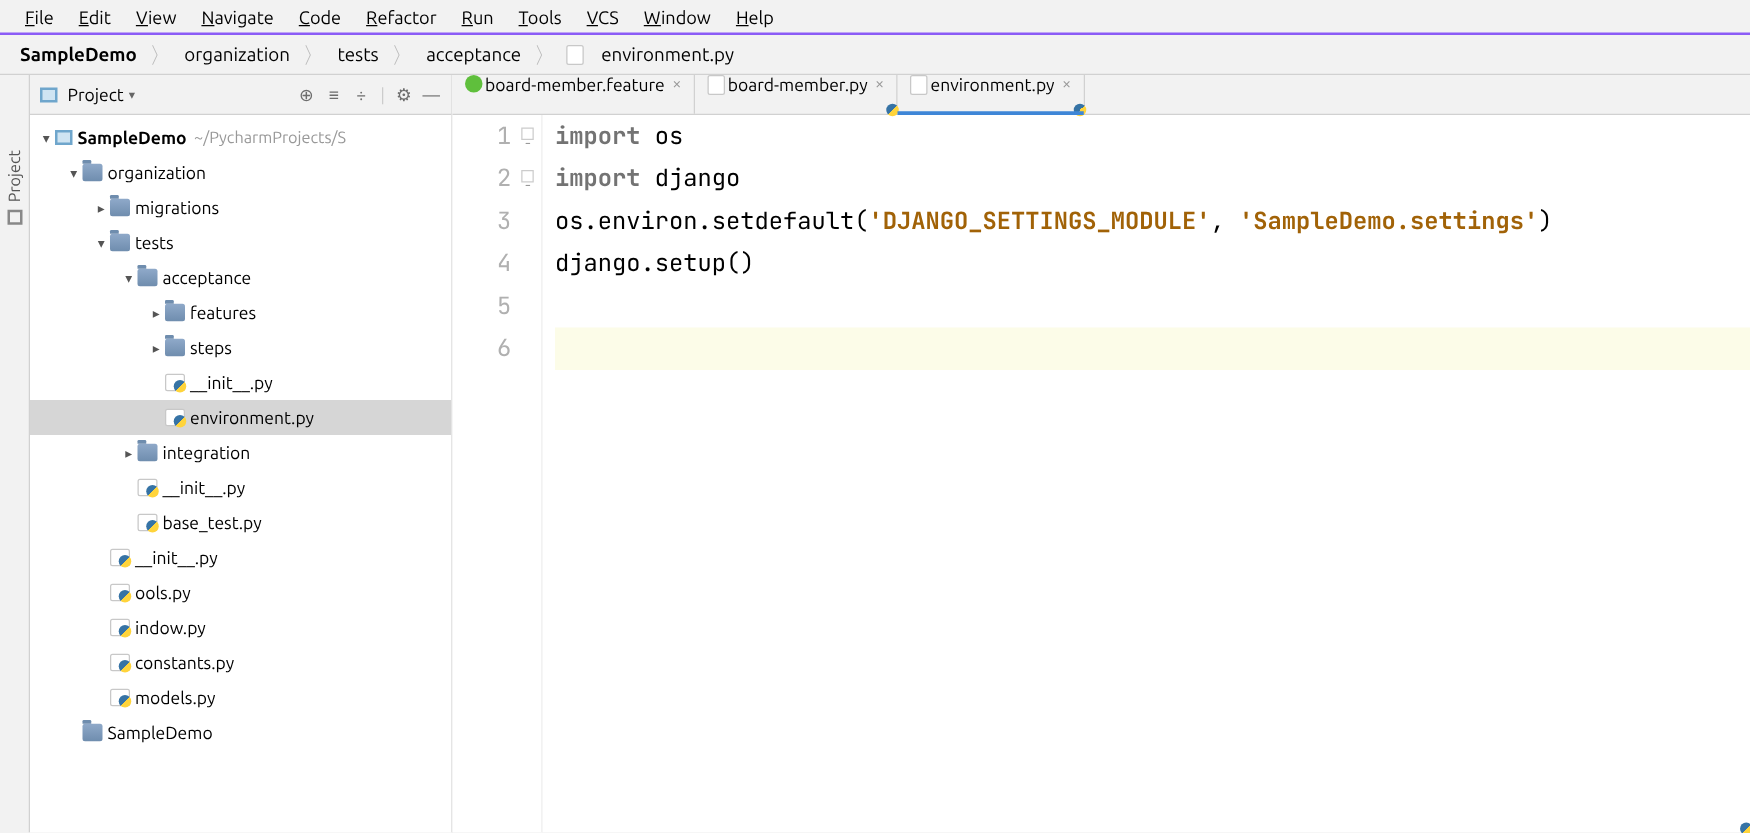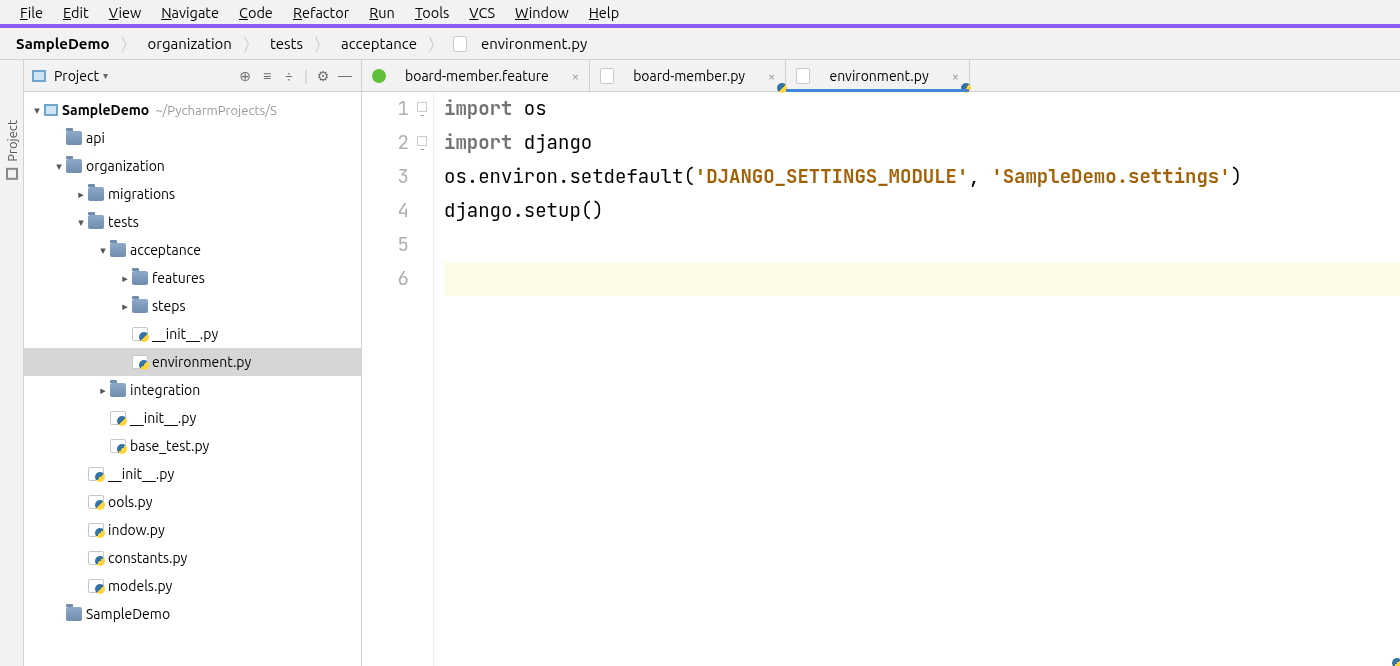--- a/index.html
+++ b/index.html
@@ -10,21 +10,21 @@
     width: 1400px;
     height: 666px;
     overflow: hidden;
     color: #000;
   }
 
   
   .menubar {
     display: flex;
     padding: 3px 10px;
-    border-bottom: 4px solid #8b5cf6;
+    border-bottom: 2px solid #8b5cf6;
     background: #f2f2f2;
     height: 28px;
     align-items: center;
   }
   .menubar .menu-item {
     padding: 2px 10px;
     font-size: 14.5px;
     cursor: pointer;
   }
   .menubar .menu-item .ul { text-decoration: underline; }
@@ -158,24 +158,23 @@
   }
   .tabbar {
     display: flex;
     height: 32px;
     border-bottom: 1px solid #d1d1d1;
     background: #f2f2f2;
     align-items: stretch;
   }
   .tab {
     display: flex;
-    align-items: center;
     padding: 0 10px;
     border-right: 1px solid #d1d1d1;
-    gap: 19px;
+    gap: 2px;
     font-size: 14px;
     cursor: pointer;
     position: relative;
   }
   .tab.active::after {
     content: ""; position: absolute; left: 0; right: 0; bottom: -1px; height: 3px;
     background: #3e86d7;
   }
   .tab .close { color: #999; font-size: 13px; padding-left: 4px; }
   .tab .ticon-feature {
@@ -278,25 +277,20 @@
 
     <div class="tree" id="tree">
 
       <div class="tree-row" style="padding-left:6px;">
         <span class="arrow">▾</span>
         <span class="proj-icon"></span>
         <span class="label bold">SampleDemo</span>
         <span class="hint">~/PycharmProjects/S</span>
       </div>
 
-    <div class="tree-row" style="padding-left: 28px;">
-          <span class="arrow"></span>
-          <span class="folder-icon"></span>
-          <span class="label">api</span>
-        </div>
         <div class="tree-row" style="padding-left: 28px;">
           <span class="arrow">▾</span>
           <span class="folder-icon"></span>
           <span class="label">organization</span>
         </div>
         <div class="tree-row" style="padding-left: 50px;">
           <span class="arrow">▸</span>
           <span class="folder-icon"></span>
           <span class="label">migrations</span>
         </div>

